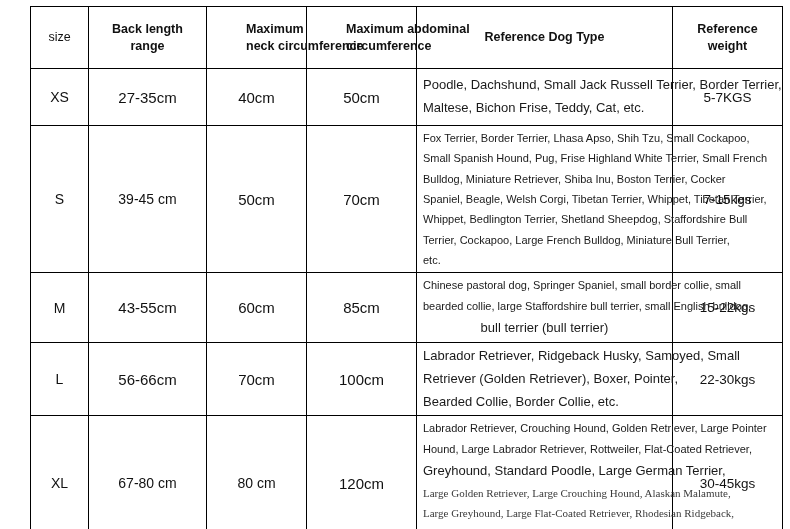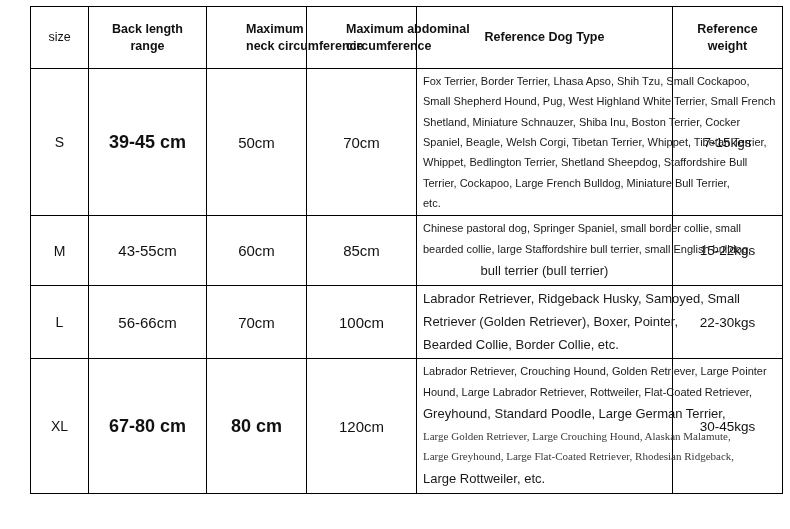--- a/index.html
+++ b/index.html
@@ -56,22 +56,21 @@
 
   td.cell-size {
     text-align: center;
     font-size: 14px;
   }
   td.cell-center {
     text-align: center;
     font-size: 15px;
   }
   td.cell-center.small {
-    font-size: 18px;
-    font-weight: bold;
+    font-size: 14px;
   }
   td.cell-weight {
     text-align: center;
     font-size: 13.5px;
   }
   td.cell-types {
     text-align: left;
     font-size: 11px;
     line-height: 1.85;
     color: #1a1a1a;
@@ -115,30 +114,41 @@
         </th>
         <th class="left-head">
           <span class="types-line">Maximum abdominal</span>
           <span class="types-line">circumference</span>
         </th>
         <th>Reference Dog Type</th>
         <th>Reference weight</th>
       </tr>
     </thead>
     <tbody>
+      <tr class="r-xs">
+        <td class="cell-size">XS</td>
+        <td class="cell-center">27-35cm</td>
+        <td class="cell-center">40cm</td>
+        <td class="cell-center">50cm</td>
+        <td class="cell-types big">
+          <span class="types-line bigger">Poodle, Dachshund, Small Jack Russell Terrier, Border Terrier,</span>
+          <span class="types-line bigger">Maltese, Bichon Frise, Teddy, Cat, etc.</span>
+        </td>
+        <td class="cell-weight">5-7KGS</td>
+      </tr>
 
       <tr class="r-s">
         <td class="cell-size">S</td>
         <td class="cell-center small">39-45 cm</td>
         <td class="cell-center">50cm</td>
         <td class="cell-center">70cm</td>
         <td class="cell-types">
           <span class="types-line">Fox Terrier, Border Terrier, Lhasa Apso, Shih Tzu, Small Cockapoo,</span>
-          <span class="types-line">Small Shepherd Hound, Pug, West Highland White Terrier, Small French</span>
-          <span class="types-line">Shetland, Miniature Schnauzer, Shiba Inu, Boston Terrier, Cocker</span>
+          <span class="types-line">Small Spanish Hound, Pug, Frise Highland White Terrier, Small French</span>
+          <span class="types-line">Bulldog, Miniature Retriever, Shiba Inu, Boston Terrier, Cocker</span>
           <span class="types-line">Spaniel, Beagle, Welsh Corgi, Tibetan Terrier, Whippet, Tibetan Terrier,</span>
           <span class="types-line">Whippet, Bedlington Terrier, Shetland Sheepdog, Staffordshire Bull</span>
           <span class="types-line">Terrier, Cockapoo, Large French Bulldog, Miniature Bull Terrier,</span>
           <span class="types-line">etc.</span>
         </td>
         <td class="cell-weight">7-15kgs</td>
       </tr>
 
       <tr class="r-m">
         <td class="cell-size">M</td>

